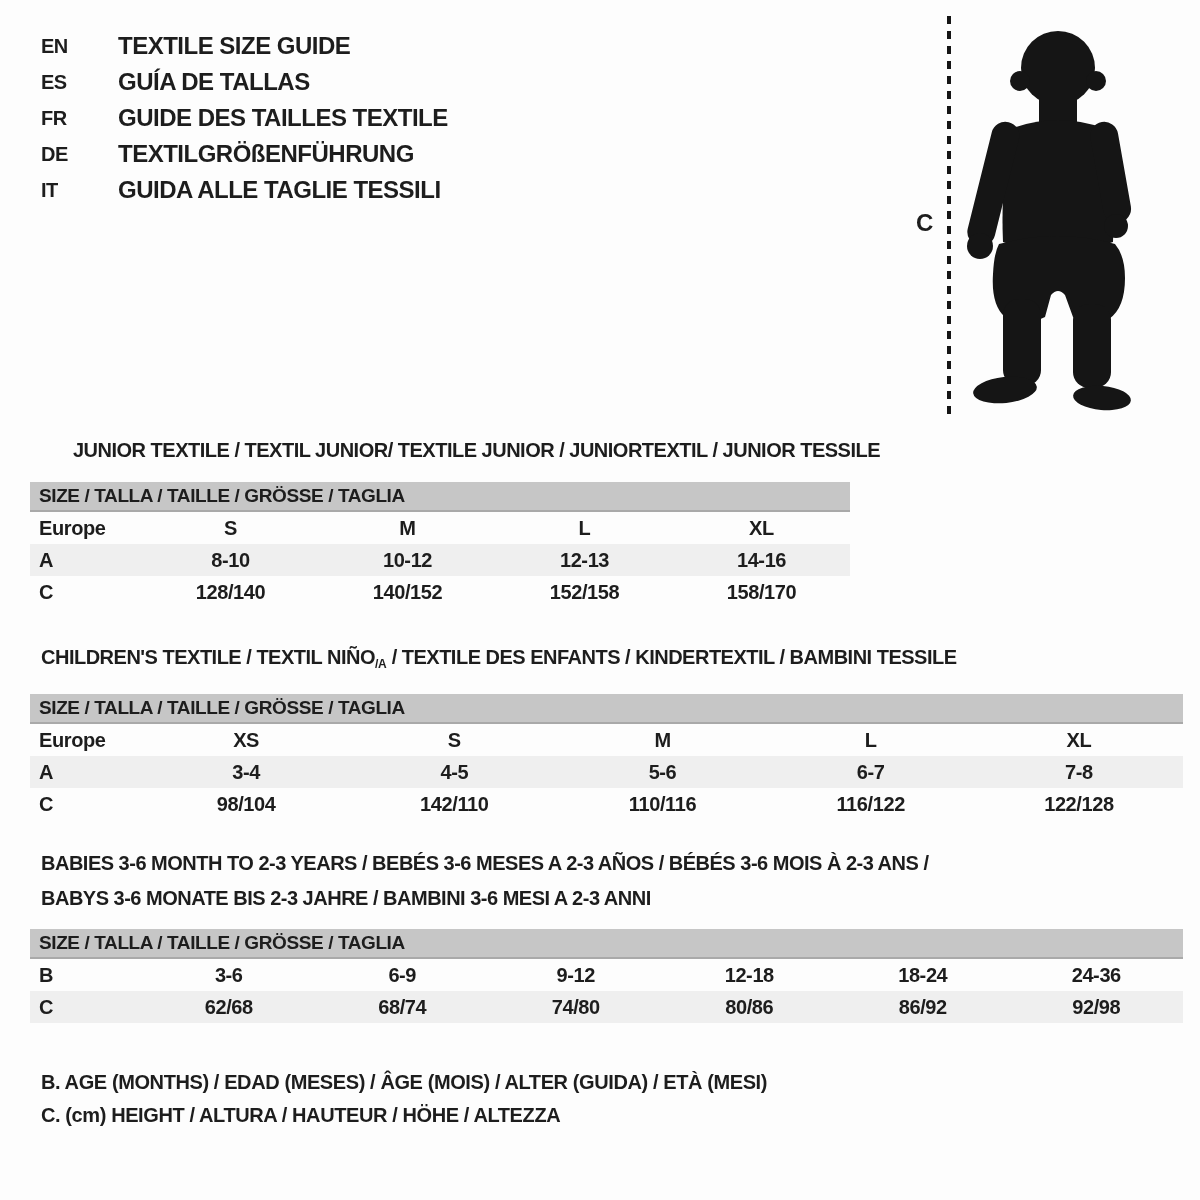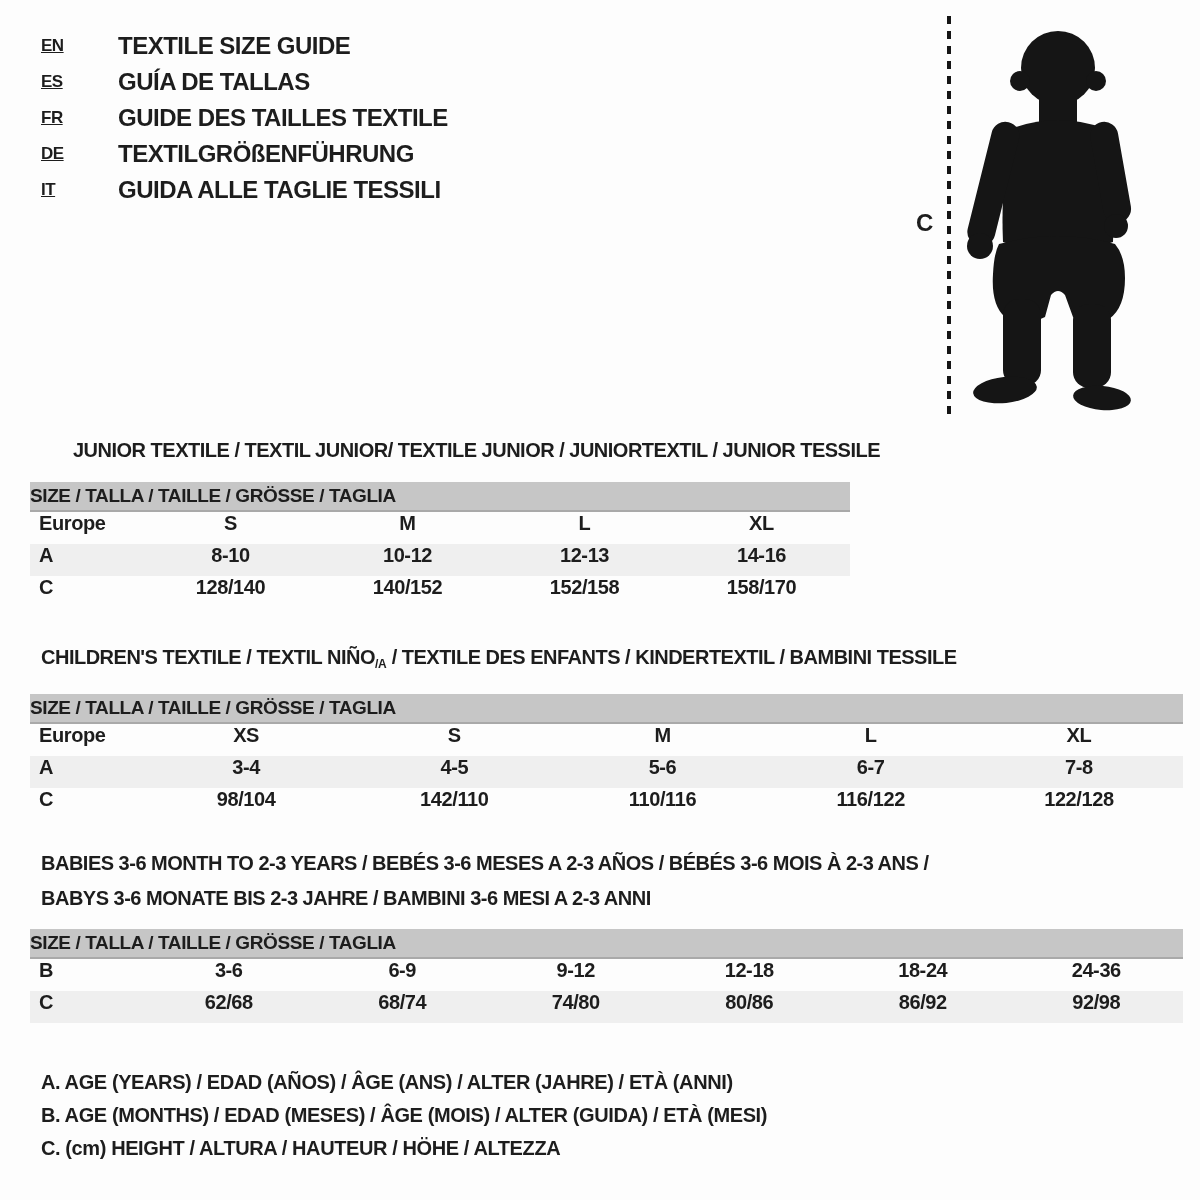--- a/index.html
+++ b/index.html
@@ -8,40 +8,40 @@
   }
   html,body{margin:0;padding:0;}
   .canvas{
     position:relative;width:1200px;height:1200px;overflow:hidden;
     background:var(--bg);color:var(--text);
     font-family:"Liberation Sans",sans-serif;font-weight:700;
   }
   
   .lang-block{position:absolute;left:41px;top:28px;}
   .lang-row{display:flex;align-items:center;height:36px;}
-  .lang-code{width:77px;font-size:17px;letter-spacing:-0.5px;text-decoration:underline;}
+  .lang-code{width:77px;font-size:20px;letter-spacing:-0.5px;}
   .lang-label{font-size:24px;letter-spacing:-0.5px;white-space:nowrap;}
   
   .dashed-line{
     position:absolute;left:947px;top:16px;width:4px;height:400px;
     background:repeating-linear-gradient(to bottom,var(--sil) 0 8px,transparent 8px 15px);
   }
   .c-label{position:absolute;left:916px;top:209px;font-size:24px;}
   .baby-svg{position:absolute;left:963px;top:16px;}
   .baby-svg *{fill:var(--sil);}
   
   .section-title{position:absolute;left:41px;font-size:20px;letter-spacing:-0.5px;white-space:nowrap;}
   .title-line{line-height:35px;}
   .sub{font-size:12px;vertical-align:-4px;letter-spacing:-0.2px;}
   .size-table{position:absolute;left:30px;}
   .thead{
     height:28px;background:var(--thead-bg);border-bottom:2px solid var(--thead-border);
-    display:flex;align-items:center;font-size:19px;letter-spacing:-0.4px;
+    display:flex;align-items:center;padding-left:9px;font-size:19px;letter-spacing:-0.4px;
   }
-  .trow{display:flex;height:32px;}
+  .trow{display:flex;align-items:center;height:32px;}
   .trow.shaded{background:var(--shade);}
   .tlabel{width:103px;padding-left:9px;font-size:20px;letter-spacing:-0.4px;}
   .tcell{flex:1;text-align:center;font-size:20px;letter-spacing:-0.4px;}
   .sec-junior .section-title{top:433px;margin-left:32px;}
   .sec-junior .size-table{top:482px;width:820px;}
   .sec-children .section-title{top:640px;}
   .sec-children .size-table{top:694px;width:1153px;}
   .sec-babies .section-title{top:846px;}
   .sec-babies .size-table{top:929px;width:1153px;}
   
@@ -183,18 +183,17 @@
             <div class="tcell">74/80</div>
             <div class="tcell">80/86</div>
             <div class="tcell">86/92</div>
             <div class="tcell">92/98</div>
           </div>
         </div>
       </div>
     </div>
 
   <div class="footnotes" id="footnotes">
-      <div class="footnote">A. AGE (YEARS) / EDAD (AÑOS) / ÂGE (ANS) / ALTER (JAHRE) / ETÀ (ANNI)</div>
       <div class="footnote">B. AGE (MONTHS) / EDAD (MESES) / ÂGE (MOIS) / ALTER (GUIDA) / ETÀ (MESI)</div>
       <div class="footnote">C. (cm) HEIGHT / ALTURA / HAUTEUR / HÖHE / ALTEZZA</div>
     </div>
 
 </div>
 
 </body></html>

